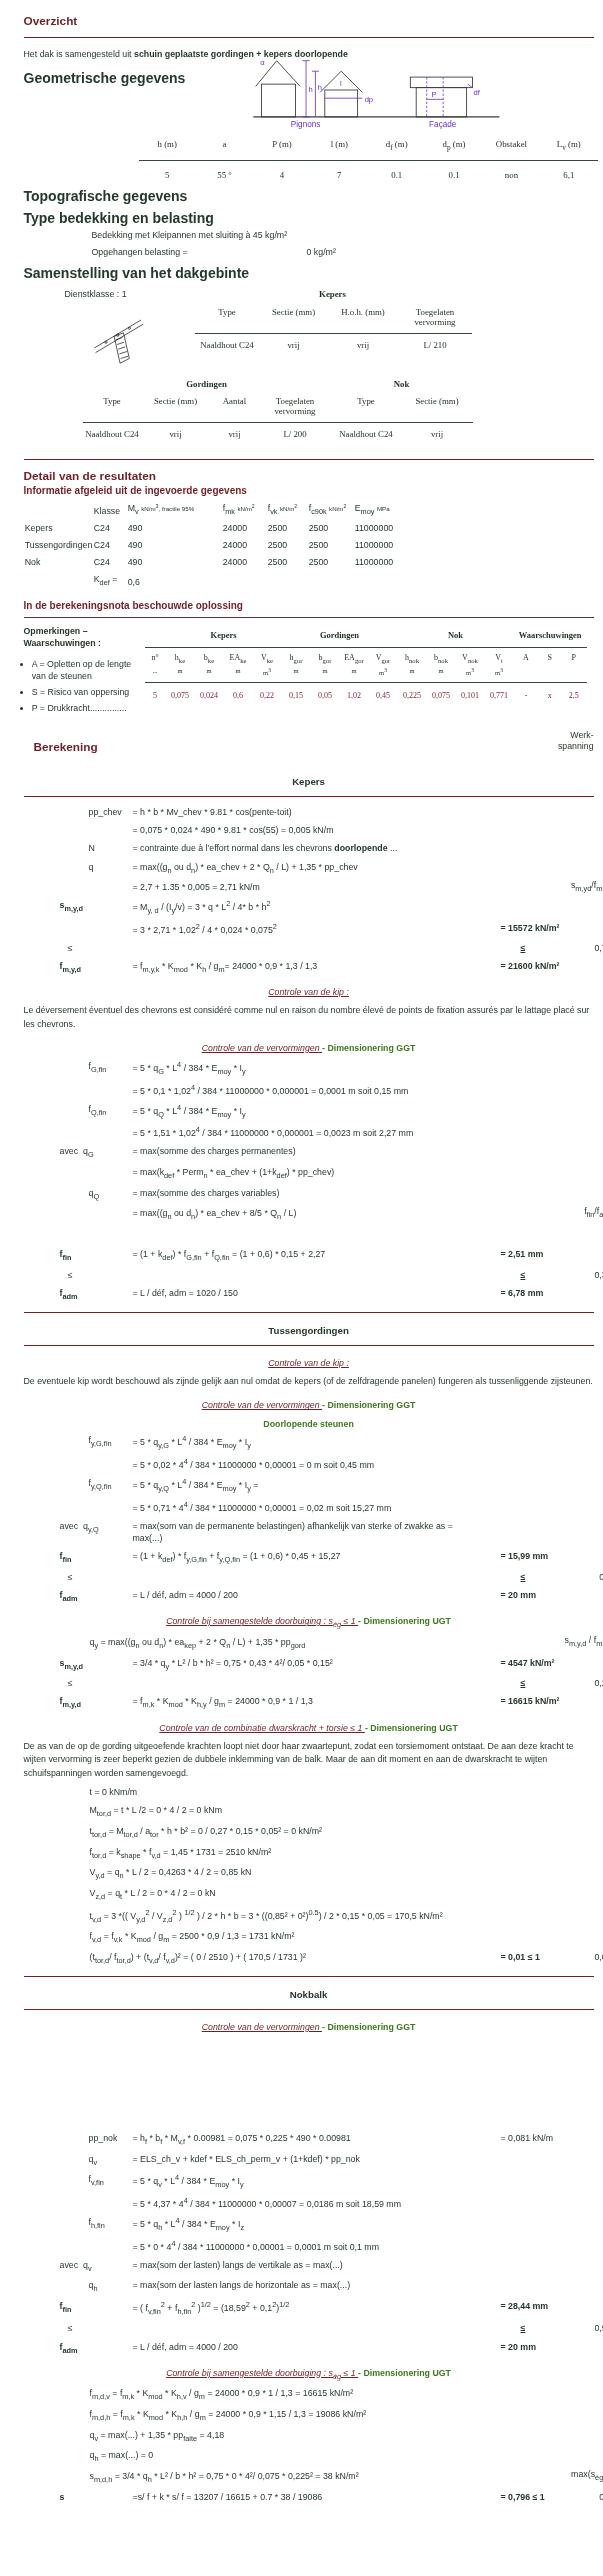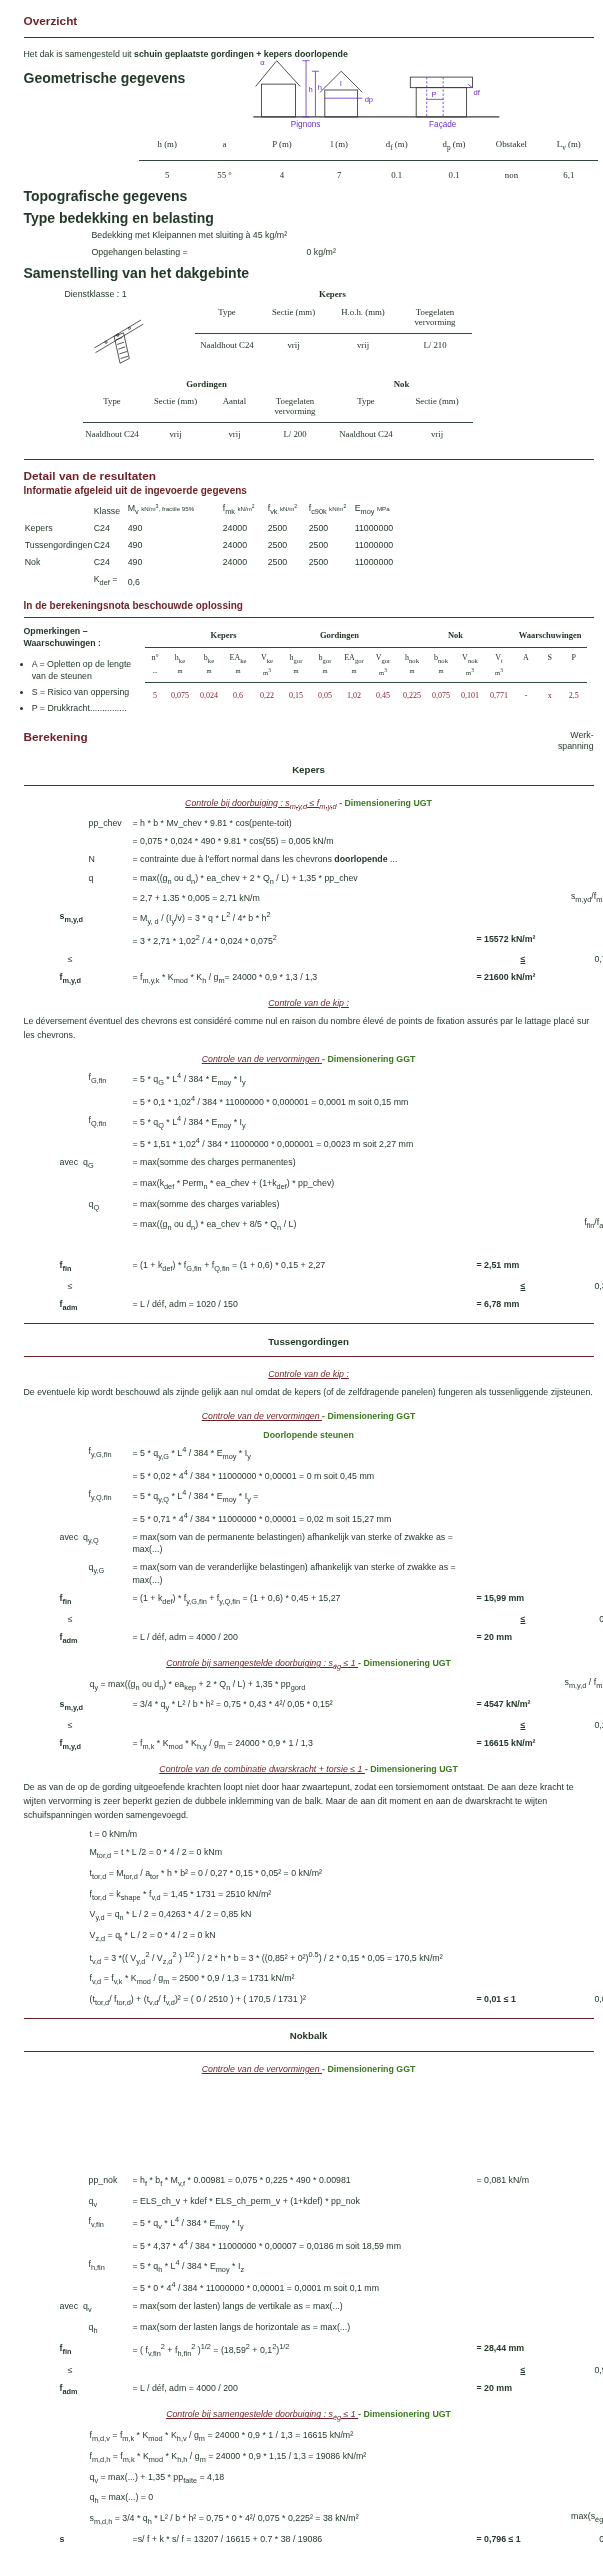--- a/index.html
+++ b/index.html
@@ -56,21 +56,21 @@
   .sec-title{text-align:center;font-weight:bold;font-size:9.7px;margin:11.8px 0 4.7px 0;}
   .chead{text-align:center;margin:11.8px 0 7px 0;}
   .chead-u{color:#701f26;font-style:italic;text-decoration:underline;}
   .chead-g{color:#3c7a1f;font-weight:bold;}
   .cgreen{color:#3c7a1f;font-weight:bold;text-align:center;margin:8.2px 0 5.9px 0;}
   .frow{position:relative;display:flex;padding-left:36px;margin:5.3px 0;min-height:12.3px;line-height:1.45;}
   .flabel{width:73px;flex:0 0 73px;}
   .flabel.ind{padding-left:29px;box-sizing:border-box;}
   .flabel b{font-weight:bold;}
   .fexpr{flex:0 1 329px;max-width:329px;}
-  .fres{position:absolute;left:453px;top:0;font-weight:bold;white-space:nowrap;}
+  .fres{position:absolute;left:477px;top:0;font-weight:bold;white-space:nowrap;}
   .fres.nb{font-weight:normal;}
   .fratio{position:absolute;left:541px;width:47px;text-align:right;top:0;}
   .fnote{position:absolute;left:517px;width:73px;text-align:right;top:-1.2px;line-height:1.3;}
   .le-left{width:73px;flex:0 0 73px;padding-left:8.2px;box-sizing:border-box;}
   .le-right{position:absolute;left:497px;font-weight:bold;text-decoration:underline;}
   .pl-row{padding-left:66px;}
   .pl-row .fexpr{flex:0 1 365px;max-width:365px;}
   .cpara{margin:5.9px 0;line-height:1.55;}
   .diagram-row{display:flex;align-items:flex-start;}
   .diagram-row .subhead{flex:0 0 auto;}
@@ -334,28 +334,27 @@
           <div class="opm-cell opm-val">0,101</div>
           <div class="opm-cell opm-val">0,771</div>
           <div class="opm-cell opm-val">-</div>
           <div class="opm-cell opm-val">x</div>
           <div class="opm-cell opm-val">2,5</div>
         </div>
     </div>
   </div>
 
   <div class="berek-row">
-    <div class="h1" style="margin:0;">Berekening</div>
+    <div class="h1" style="margin:10px;">Berekening</div>
     <div class="werksp">Werk-spanning</div>
   </div>
 
   <div id="calc-sections">
       <div class="sec-title">Kepers</div>
       <hr class="hr-maroon">
-      <div class="chead"><span class="chead-u">Controle bij doorbuiging : s<sub>m,y,d</sub> ≤ f<sub>m,y,d</sub></span> <span class="chead-g">- Dimensionering UGT</span></div>
       <div class="frow">
         <span class="flabel ind">pp_chev</span>
         <span class="fexpr">= h * b * Mv_chev * 9.81 * cos(pente-toit)</span>
       </div>
       <div class="frow">
         <span class="flabel ind"></span>
         <span class="fexpr">= 0,075 * 0,024 * 490 * 9.81 * cos(55) = 0,005 kN/m</span>
       </div>
       <div class="frow">
         <span class="flabel ind">N</span>
@@ -462,24 +461,20 @@
       </div>
       <div class="frow">
         <span class="flabel ind"></span>
         <span class="fexpr">= 5 * 0,71 * 4<sup>4</sup> / 384 * 11000000 * 0,00001 = 0,02 m soit 15,27 mm</span>
       </div>
       <div class="frow">
         <span class="flabel">avec&nbsp;&nbsp;q<sub>y,Q</sub></span>
         <span class="fexpr">= max(som van de permanente belastingen) afhankelijk van sterke of zwakke as = max(...)</span>
       </div>
       <div class="frow">
-        <span class="flabel ind">q<sub>y,G</sub></span>
-        <span class="fexpr">= max(som van de veranderlijke belastingen) afhankelijk van sterke of zwakke as = max(...)</span>
-      </div>
-      <div class="frow">
         <span class="flabel"><b>f<sub>fin</sub></b></span>
         <span class="fexpr">= (1 + k<sub>def</sub>) * f<sub>y,G,fin</sub> + f<sub>y,Q,fin</sub> = (1 + 0,6) * 0,45 + 15,27</span>
         <span class="fres">= 15,99 mm</span>
       </div>
       <div class="frow">
         <span class="le-left">≤</span>
         <span class="le-right">≤</span>
         <span class="fratio">0,8</span>
       </div>
       <div class="frow">

